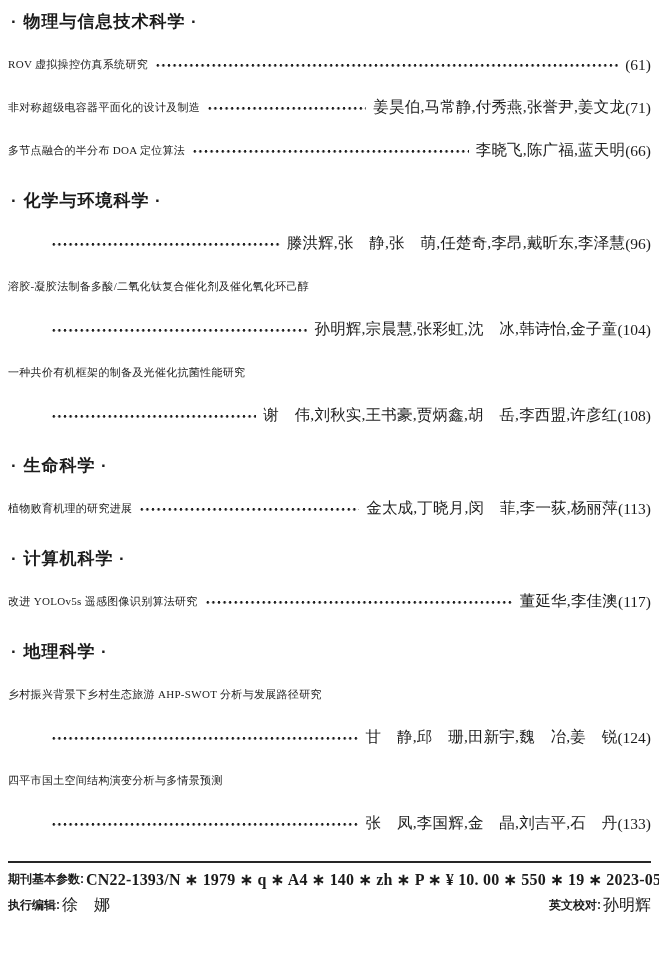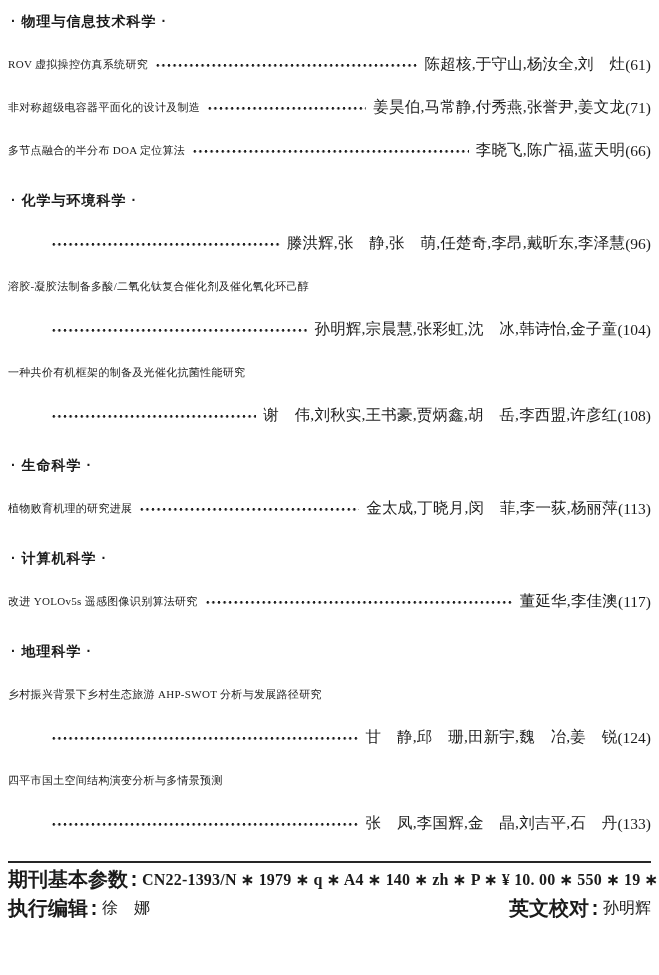--- a/index.html
+++ b/index.html
@@ -20,21 +20,21 @@
     height: 43px;
     display: flex;
     align-items: center;
     white-space: nowrap;
     overflow: hidden;
   }
   .toc-section + .toc-section .header-row { margin-top: 7px; }
   .header-row {
     font-family: "Liberation Sans", sans-serif;
     font-weight: 700;
-    font-size: 14px;
+    font-size: 17px;
     letter-spacing: 1px;
     padding-left: 3px;
   }
   .title { font-size: 11px; letter-spacing: 0.3px; }
   .authors { font-size: 15.5px; letter-spacing: 0.2px; }
   .page-num { font-size: 15.5px; }
   .leader {
     flex: 1 1 auto;
     min-width: 10px;
     align-self: stretch;
@@ -45,23 +45,23 @@
   }
   .cont-row { padding-left: 36px; text-align: center; }
   .footer-rule {
     margin-top: 16px;
     border-top: 2px solid #262626;
     height: 0;
   }
   .params-row { height: 32px; display: flex; align-items: center; white-space: nowrap; }
   .editors-row { height: 28px; display: flex; align-items: flex-start; justify-content: space-between; white-space: nowrap; }
   .footer-label {
-    font-family: Liberation Mono, monospace;
+    font-family: Liberation Sans, sans-serif;
     font-weight: 700;
-    font-size: 20px;
+    font-size: 12px;
   }
   .params-value {
     font-weight: 700;
     font-size: 16px;
     margin-left: 2px;
     letter-spacing: 0.2px;
   }
   .editor-value { font-size: 16px; margin-left: 2px; }
   .editor-group { display: flex; align-items: center; }
 </style>
@@ -70,21 +70,20 @@
 
 <div class="page">
   <main id="toc-root">
       <section class="toc-section">
         <div class="row header-row">
           <span>· 物理与信息技术科学 ·</span>
         </div>
         <div class="row entry-row">
           <span class="title">ROV 虚拟操控仿真系统研究</span>
           <span class="leader"></span>
-          <span class="authors">陈超核,于守山,杨汝全,刘　灶</span>
           <span class="page-num">(61)</span>
         </div>
         <div class="row entry-row">
           <span class="title">非对称超级电容器平面化的设计及制造</span>
           <span class="leader"></span>
           <span class="authors">姜昊伯,马常静,付秀燕,张誉尹,姜文龙</span>
           <span class="page-num">(71)</span>
         </div>
         <div class="row entry-row">
           <span class="title">多节点融合的半分布 DOA 定位算法</span>

